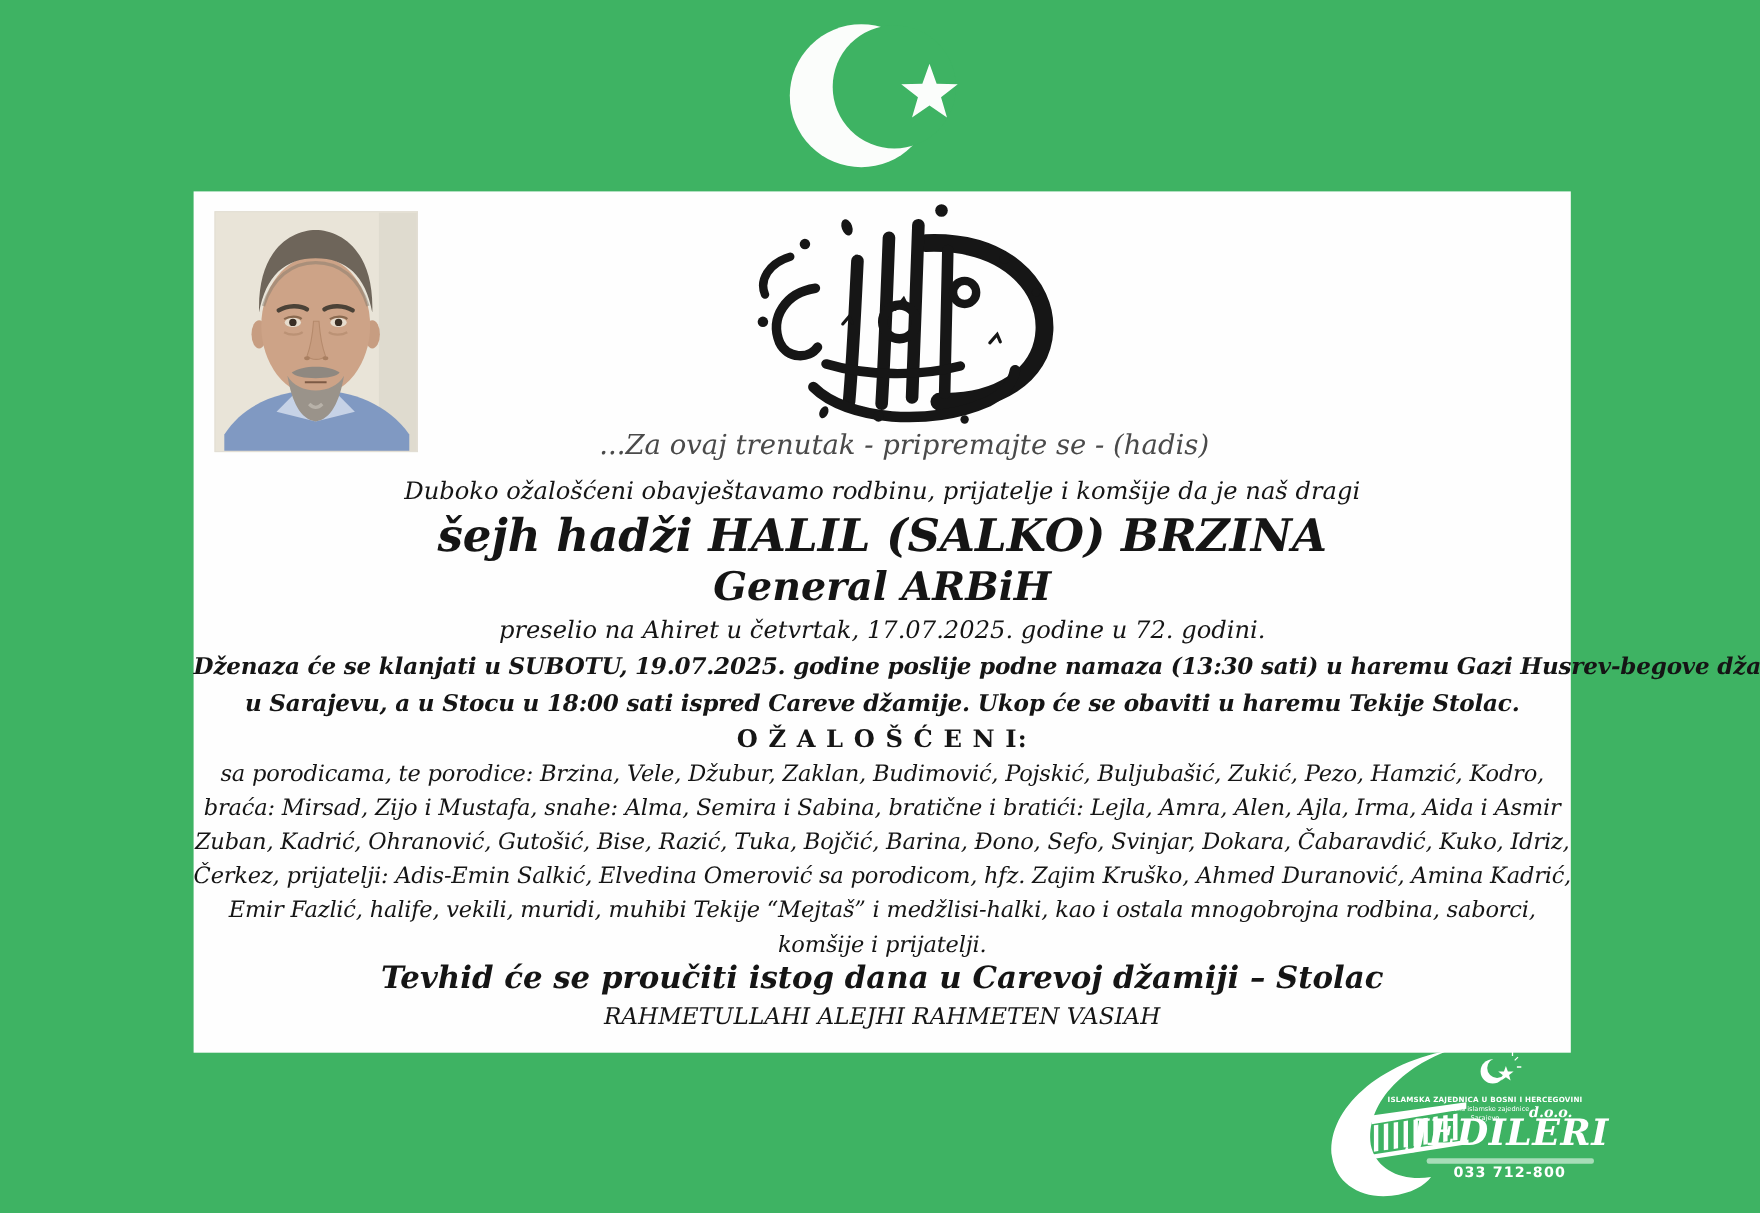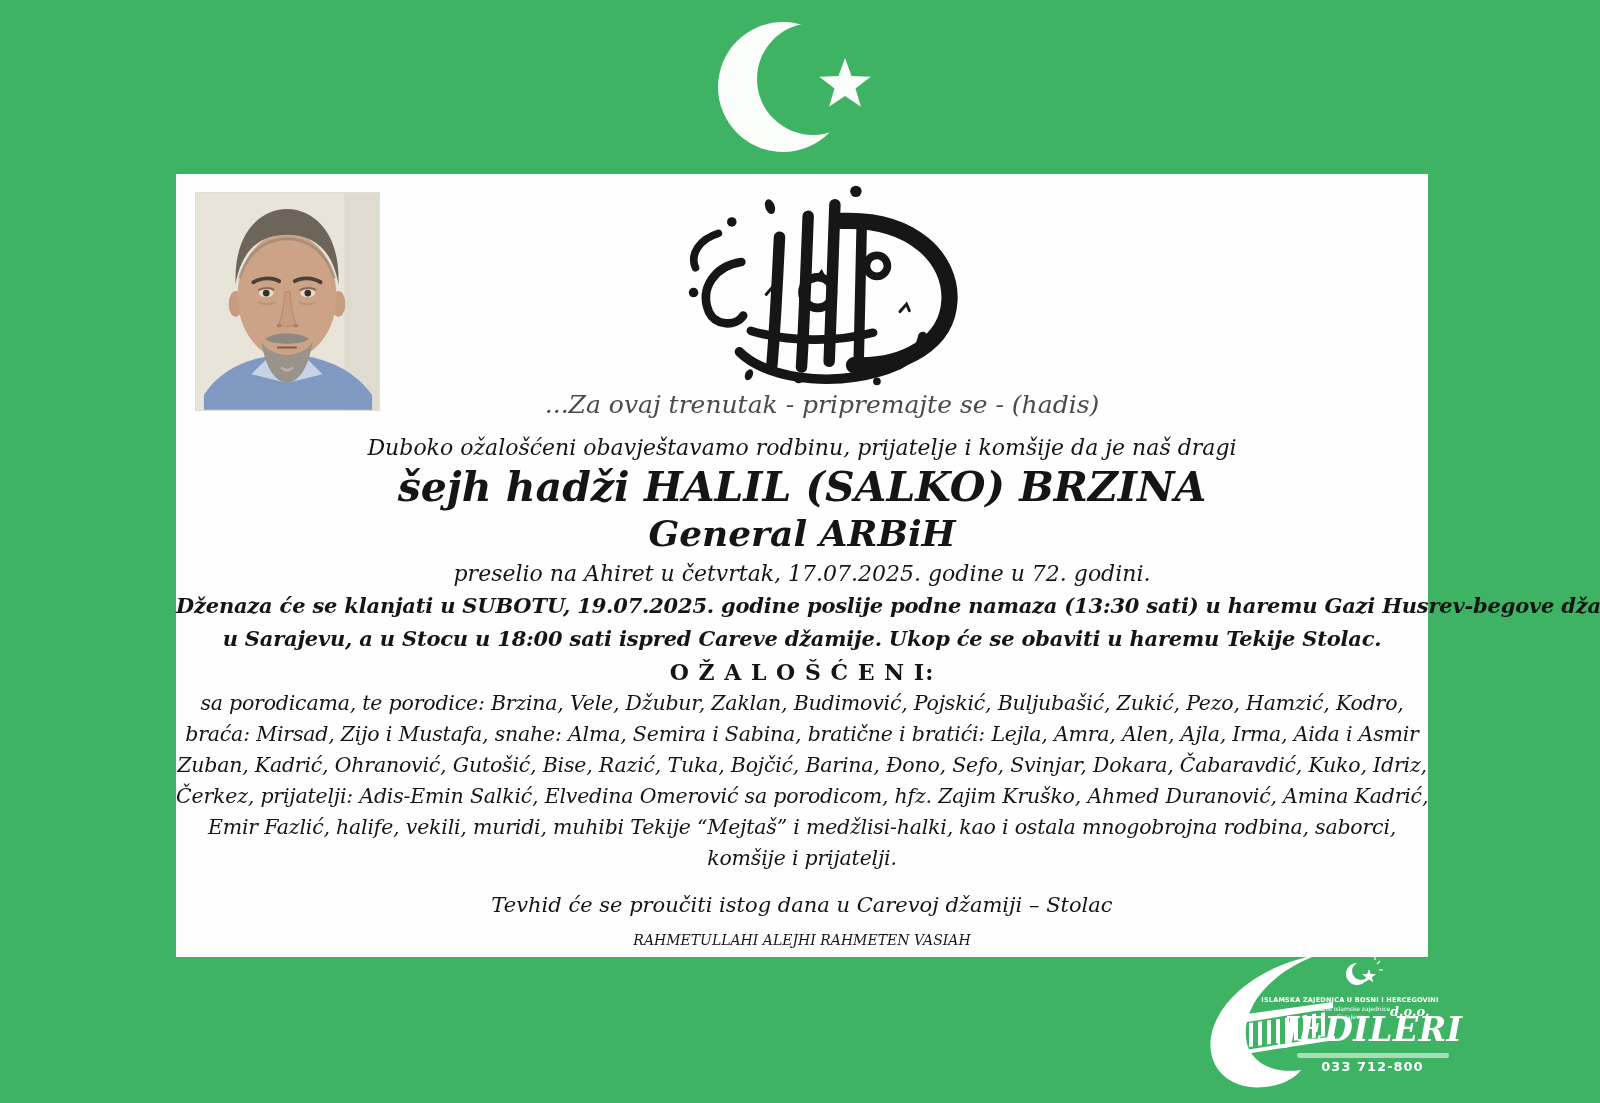--- a/index.html
+++ b/index.html
@@ -27,22 +27,22 @@
     position:absolute;left:176px;top:430px;width:1252px;text-align:center;
   }
   .notice div{white-space:nowrap;}
   .intro{font-style:italic;font-size:22px;line-height:30px;margin-top:3px;}
   .name{font-style:italic;font-weight:bold;font-size:41px;line-height:49px;}
   .rank{font-style:italic;font-weight:bold;font-size:36px;line-height:43px;}
   .passing{font-style:italic;font-size:22px;line-height:31px;margin-top:3px;}
   .funeral{font-style:italic;font-weight:bold;font-size:21px;line-height:33px;letter-spacing:-0.2px;}
   .mourn-head{font-weight:bold;font-size:22px;line-height:32px;letter-spacing:1px;margin-top:1px;}
   .mourners div{font-style:italic;font-size:20.5px;line-height:31px;letter-spacing:-0.2px;}
-  .tevhid{font-style:italic;font-weight:normal;font-size:21px;line-height:30px;margin-top:16px;}
-  .closing{font-style:italic;font-size:14px;line-height:30px;margin-top:5px;}
+  .tevhid{font-style:italic;font-weight:bold;font-size:28px;line-height:30px;margin-top:0;}
+  .closing{font-style:italic;font-size:21px;line-height:30px;margin-top:5px;}
   .logo{position:absolute;left:1185px;top:952px;width:305px;height:145px;color:#ffffff;}
   .logo .art{position:absolute;left:0;top:0;}
   .logo .org1{position:absolute;left:55px;top:44px;width:220px;text-align:center;
     font-family:"DejaVu Sans",sans-serif;font-weight:bold;font-size:6.5px;letter-spacing:.2px;white-space:nowrap;}
   .logo .org2{position:absolute;left:55px;top:53px;width:220px;text-align:center;
     font-family:"DejaVu Sans",sans-serif;font-size:6px;white-space:nowrap;}
   .logo .org3{position:absolute;left:55px;top:61px;width:220px;text-align:center;
     font-family:"DejaVu Sans",sans-serif;font-size:6px;}
   .logo .doo{position:absolute;left:205px;top:52px;font-style:italic;font-weight:bold;font-size:13px;}
   .logo .company{position:absolute;left:95px;top:58px;width:185px;text-align:center;

